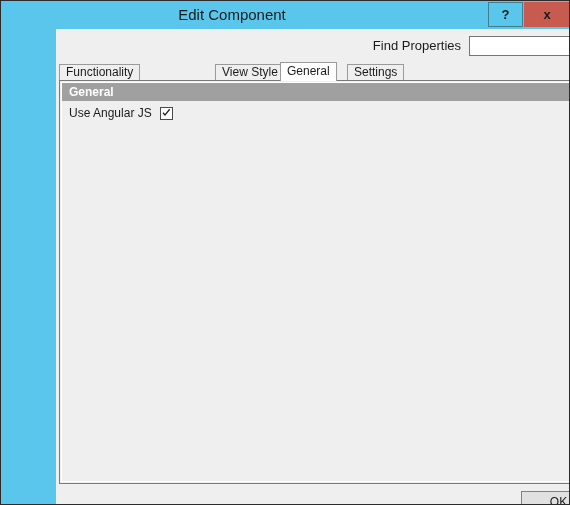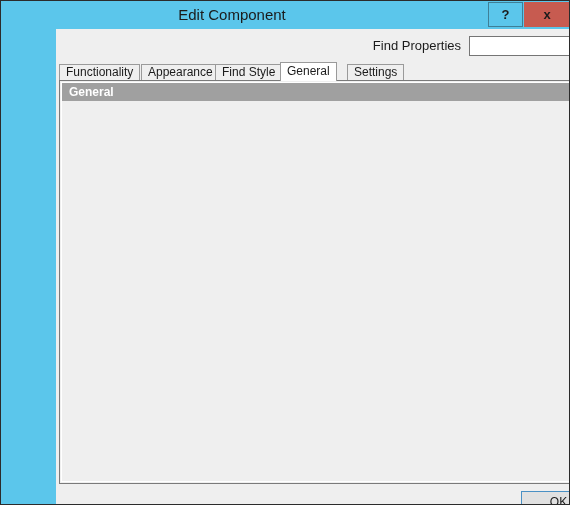--- a/index.html
+++ b/index.html
@@ -250,31 +250,38 @@
   <div id="client">
 
     <div id="findbar">
       <div id="find-label">Find Properties</div>
       <input id="find-input" type="text" value="" style="">
       <div id="find-clear">×</div>
     </div>
 
     <div id="tabstrip">
       <div class="tab" style="left:0px;">Functionality</div>
-      <div class="tab" style="left:82px;">Appearance</div>
-      <div class="tab" style="left:156px;">Find Style</div>
+      <div class="tab" style="left:156px;">View Style</div>
       <div class="tab active" style="left:221px;">General</div>
       <div class="tab" style="left:288px;">Settings</div>
     </div>
 
     <div id="panel">
       <div id="panel-inner">
 
         <div id="section-header">General</div>
 
+        <div id="row-angular">
+          <span id="row-angular-label">Use Angular JS</span>
+          <span class="checkbox">
+            <svg width="11" height="11" viewBox="0 0 11 11">
+              <path d="M1.5 5.2 L4.0 8.0 L9.3 1.6 L8.0 1.0 L4.0 6.0 L2.4 4.3 Z" fill="#1b1b1b"></path>
+            </svg>
+          </span>
+        </div>
 
       </div>
     </div>
 
     <div id="buttonrow">
       <div id="ok-button">OK</div>
     </div>
 
   </div>
 </div>

